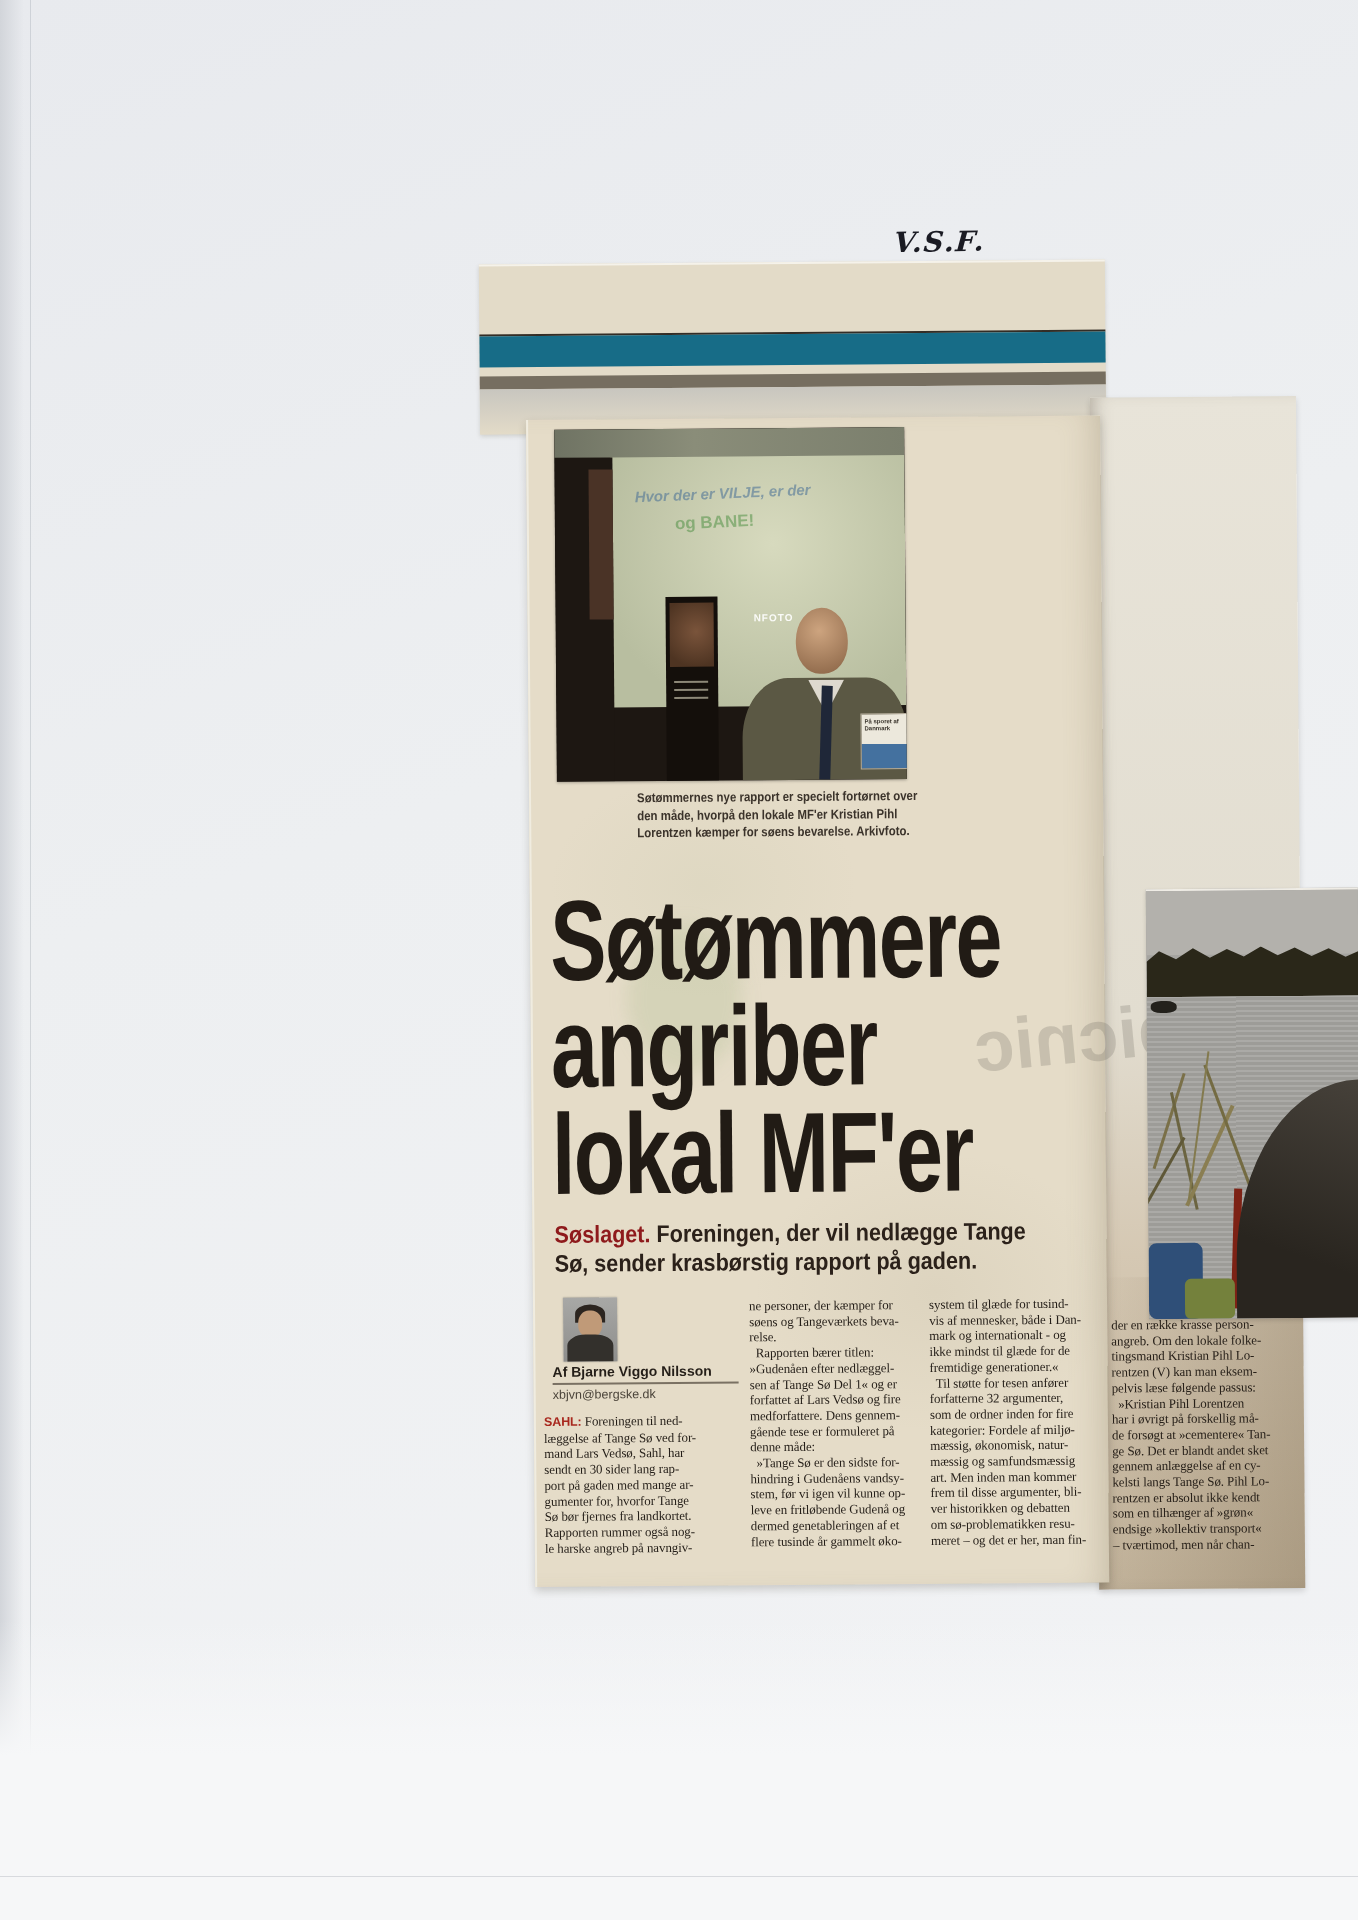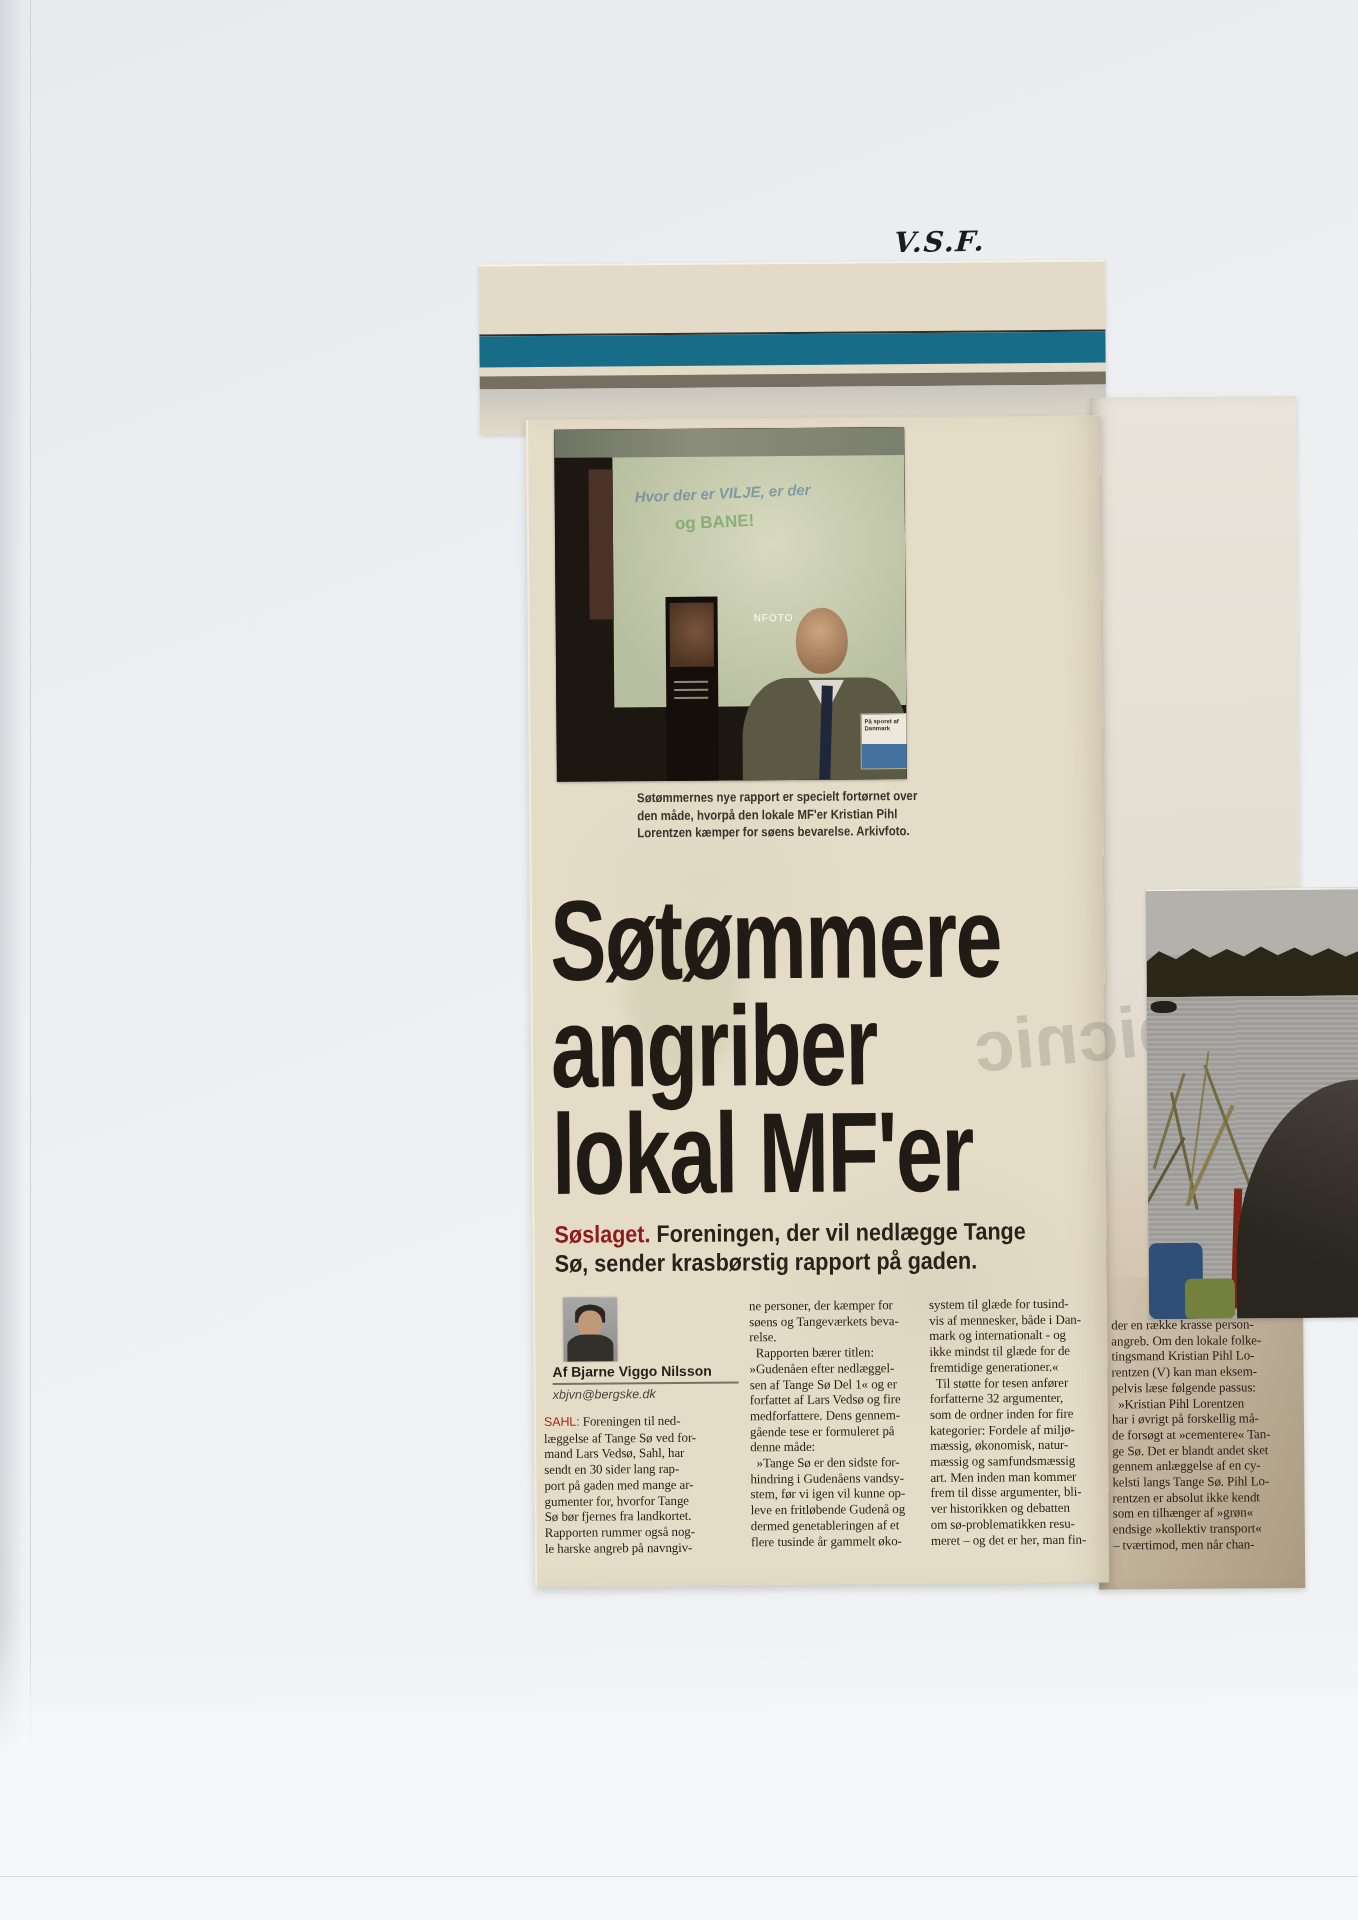--- a/index.html
+++ b/index.html
@@ -75,21 +75,21 @@
   .p1-head{left:240px;top:180px;width:52px;height:66px;
     background:radial-gradient(circle at 45% 35%,#cda47f,#926c4d 85%);
     border-radius:50% 50% 46% 46%;}
   .p1-shirt{left:252px;top:252px;width:36px;height:34px;background:#ded9cf;
     clip-path:polygon(0 0,100% 0,50% 100%);}
   .p1-tie{left:264px;top:258px;width:11px;height:94px;background:#1f2738;transform:rotate(2deg);}
   .p1-booklet{left:304px;top:286px;width:46px;height:54px;
     background:linear-gradient(180deg,#ece8dc 55%,#44719f 55%);border:1px solid #b5ad9c;}
   .p1-booklet-title{left:3px;top:4px;width:40px;font-size:6px;line-height:7px;
     font-weight:bold;color:#3a342c;overflow:hidden;height:16px;}
-  .p1-watermark{left:198px;top:184px;font-size:10px;font-weight:normal;
+  .p1-watermark{left:198px;top:184px;font-size:10px;font-weight:bold;
     letter-spacing:1px;color:rgba(255,255,255,.9);}
 
   
   .caption{left:106px;top:370px;width:300px;font-size:13px;line-height:17.5px;
     font-weight:bold;color:#3b332b;white-space:pre;transform:scaleX(.88);transform-origin:left top;}
 
   
   .headline{left:18px;top:467px;font-size:114px;line-height:107px;font-weight:900;
     letter-spacing:-2px;color:#211b15;white-space:pre;
     transform:scaleX(.74);transform-origin:left top;}
@@ -101,29 +101,29 @@
   .kicker-lead{color:#8e1a1c;}
 
   
   .byline-photo{left:28px;top:878px;width:54px;height:64px;overflow:hidden;
     background:linear-gradient(180deg,#a8a8a6,#8e8e8c);box-shadow:0 0 2px rgba(0,0,0,.3);}
   .bp-hair{left:12px;top:7px;width:30px;height:18px;background:#2c2520;border-radius:50% 50% 0 0;}
   .bp-face{left:15px;top:13px;width:24px;height:27px;background:#c09a78;border-radius:45%;}
   .bp-body{left:4px;top:37px;width:46px;height:27px;background:#33302c;border-radius:40% 40% 0 0;}
   .byline-author{left:17px;top:944px;font-size:14px;font-weight:bold;color:#241e18;}
   .byline-rule{left:17px;top:963px;width:186px;height:2px;background:#7a7163;}
-  .byline-email{left:17px;top:968px;font-size:12.5px;color:#4a4339;font-style:italic;}
+  .byline-email{left:17px;top:968px;font-size:12.5px;color:#4a4339;}
 
   
   .colcopy{font-family:"Liberation Serif",serif;font-size:13px;line-height:15.7px;
     letter-spacing:-.1px;color:#241e18;white-space:pre;}
   .col1{left:8px;top:994px;width:196px;}
   .col2{left:214px;top:880px;width:168px;}
   .col3{left:394px;top:880px;width:168px;}
-  .col1-lead{color:#a8281e;font-weight:normal;font-family:"Liberation Sans",sans-serif;font-size:12.5px;}
+  .col1-lead{color:#a8281e;font-weight:bold;font-family:"Liberation Sans",sans-serif;font-size:12.5px;}
   .col4text{color:#28211a;}
 
   
   .ghost{left:986px;top:998px;width:195px;font-size:72px;font-weight:900;
     color:rgba(104,99,90,.24);transform:scaleX(-1) rotate(5deg);text-align:center;}
 
   
   .photo2{left:1146px;top:892px;width:212px;height:428px;overflow:hidden;
     background:#a5a4a0;border-top:2px solid #efece5;box-shadow:0 2px 4px rgba(0,0,0,.15);}
   .p2-sky{left:0;top:0;width:212px;height:64px;background:#b3b1ac;}

